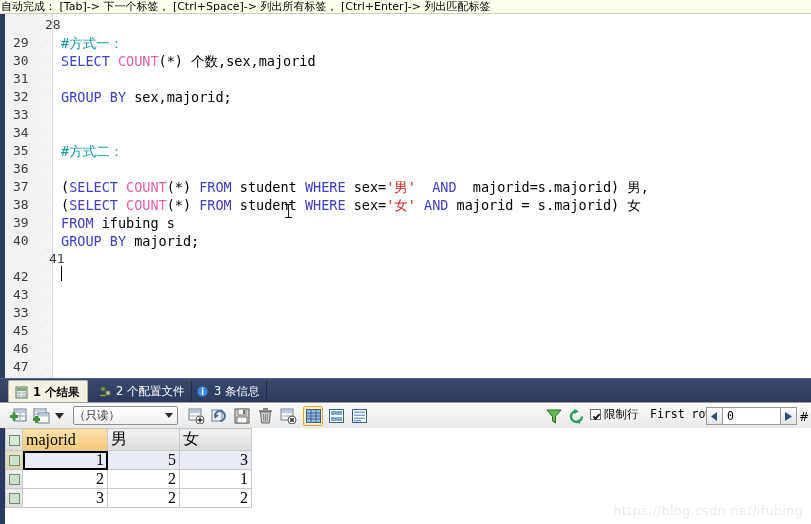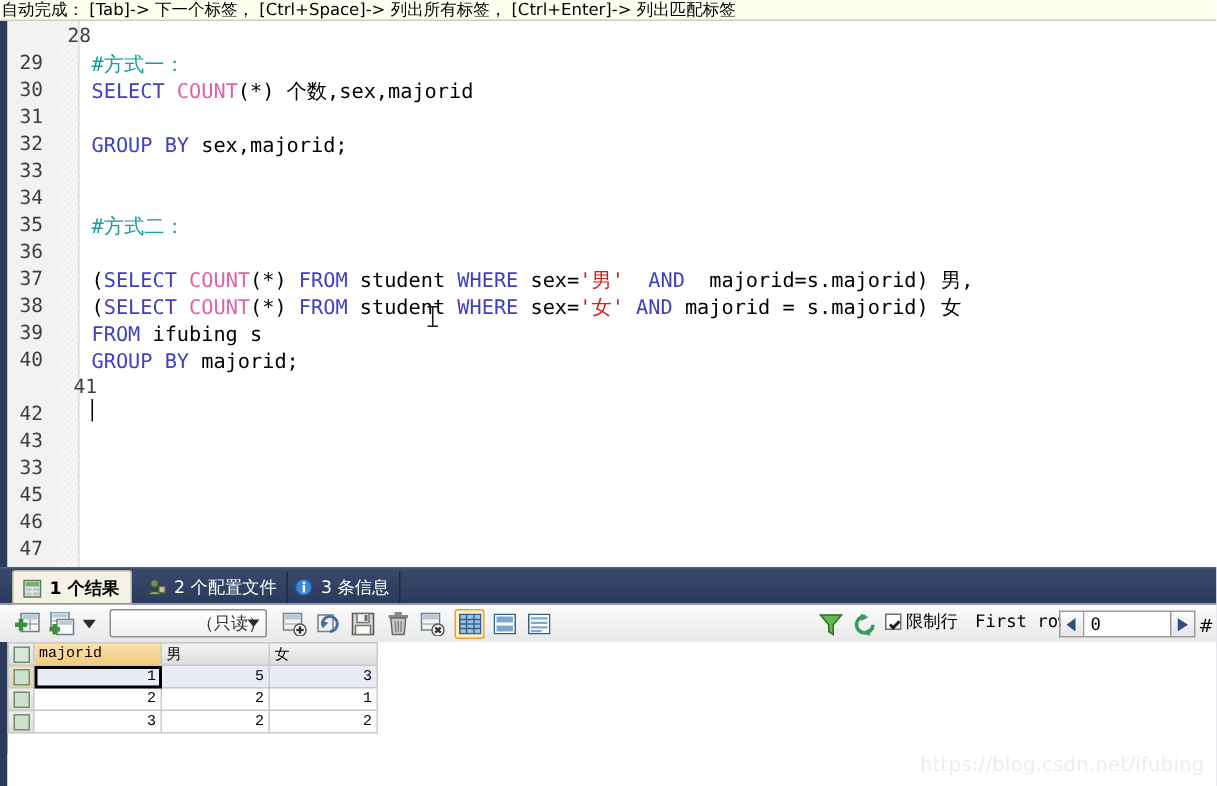--- a/index.html
+++ b/index.html
@@ -124,21 +124,21 @@
   }
   .tbtn.sel{
     background:#ffeec0;border:1px solid #e8a33d;border-radius:2px;
     box-sizing:border-box;
   }
   .roselect{
     position:absolute;top:3px;left:73px;width:105px;height:19px;
     background:linear-gradient(#ffffff,#f0f0f0);
     border:1px solid #8e8e8e;border-radius:2px;
     box-sizing:border-box;
-    display:flex;align-items:center;justify-content:flex-end;
+    display:flex;align-items:center;justify-content:flex-start;
     font-family:"DejaVu Sans","Liberation Sans",sans-serif;
     font-size:11.5px;color:#333;
   }
   .roselect .arrow{
     position:absolute;right:4px;top:6px;
     width:0;height:0;border-left:4px solid transparent;border-right:4px solid transparent;
     border-top:5px solid #2b2b2b;
   }
   .limitwrap{
     position:absolute;top:4px;display:flex;align-items:center;
@@ -176,22 +176,22 @@
   }
 
   
   .gridarea{
     position:absolute;left:0;top:50px;width:811px;height:96px;
     background:#ffffff;
   }
   .gridleftedge{position:absolute;left:0;top:0;width:5px;height:96px;background:#2b3a5c;}
   .gtable{
     position:absolute;left:5px;top:0;border-collapse:collapse;
-    font-family:Liberation Mono, monospace;
-    font-size:10px;
+    font-family:Liberation Serif, serif;
+    font-size:16px;
     padding-left:10px;
   }
   .gtable th,.gtable td{
     border:1px solid #c9c9c9;height:15px;padding:0 3px;
     box-sizing:border-box;
     font-weight:normal;
   }
   .gtable th{
     background:linear-gradient(#f3f3f3,#dcdcdc);
     text-align:left;color:#000;

